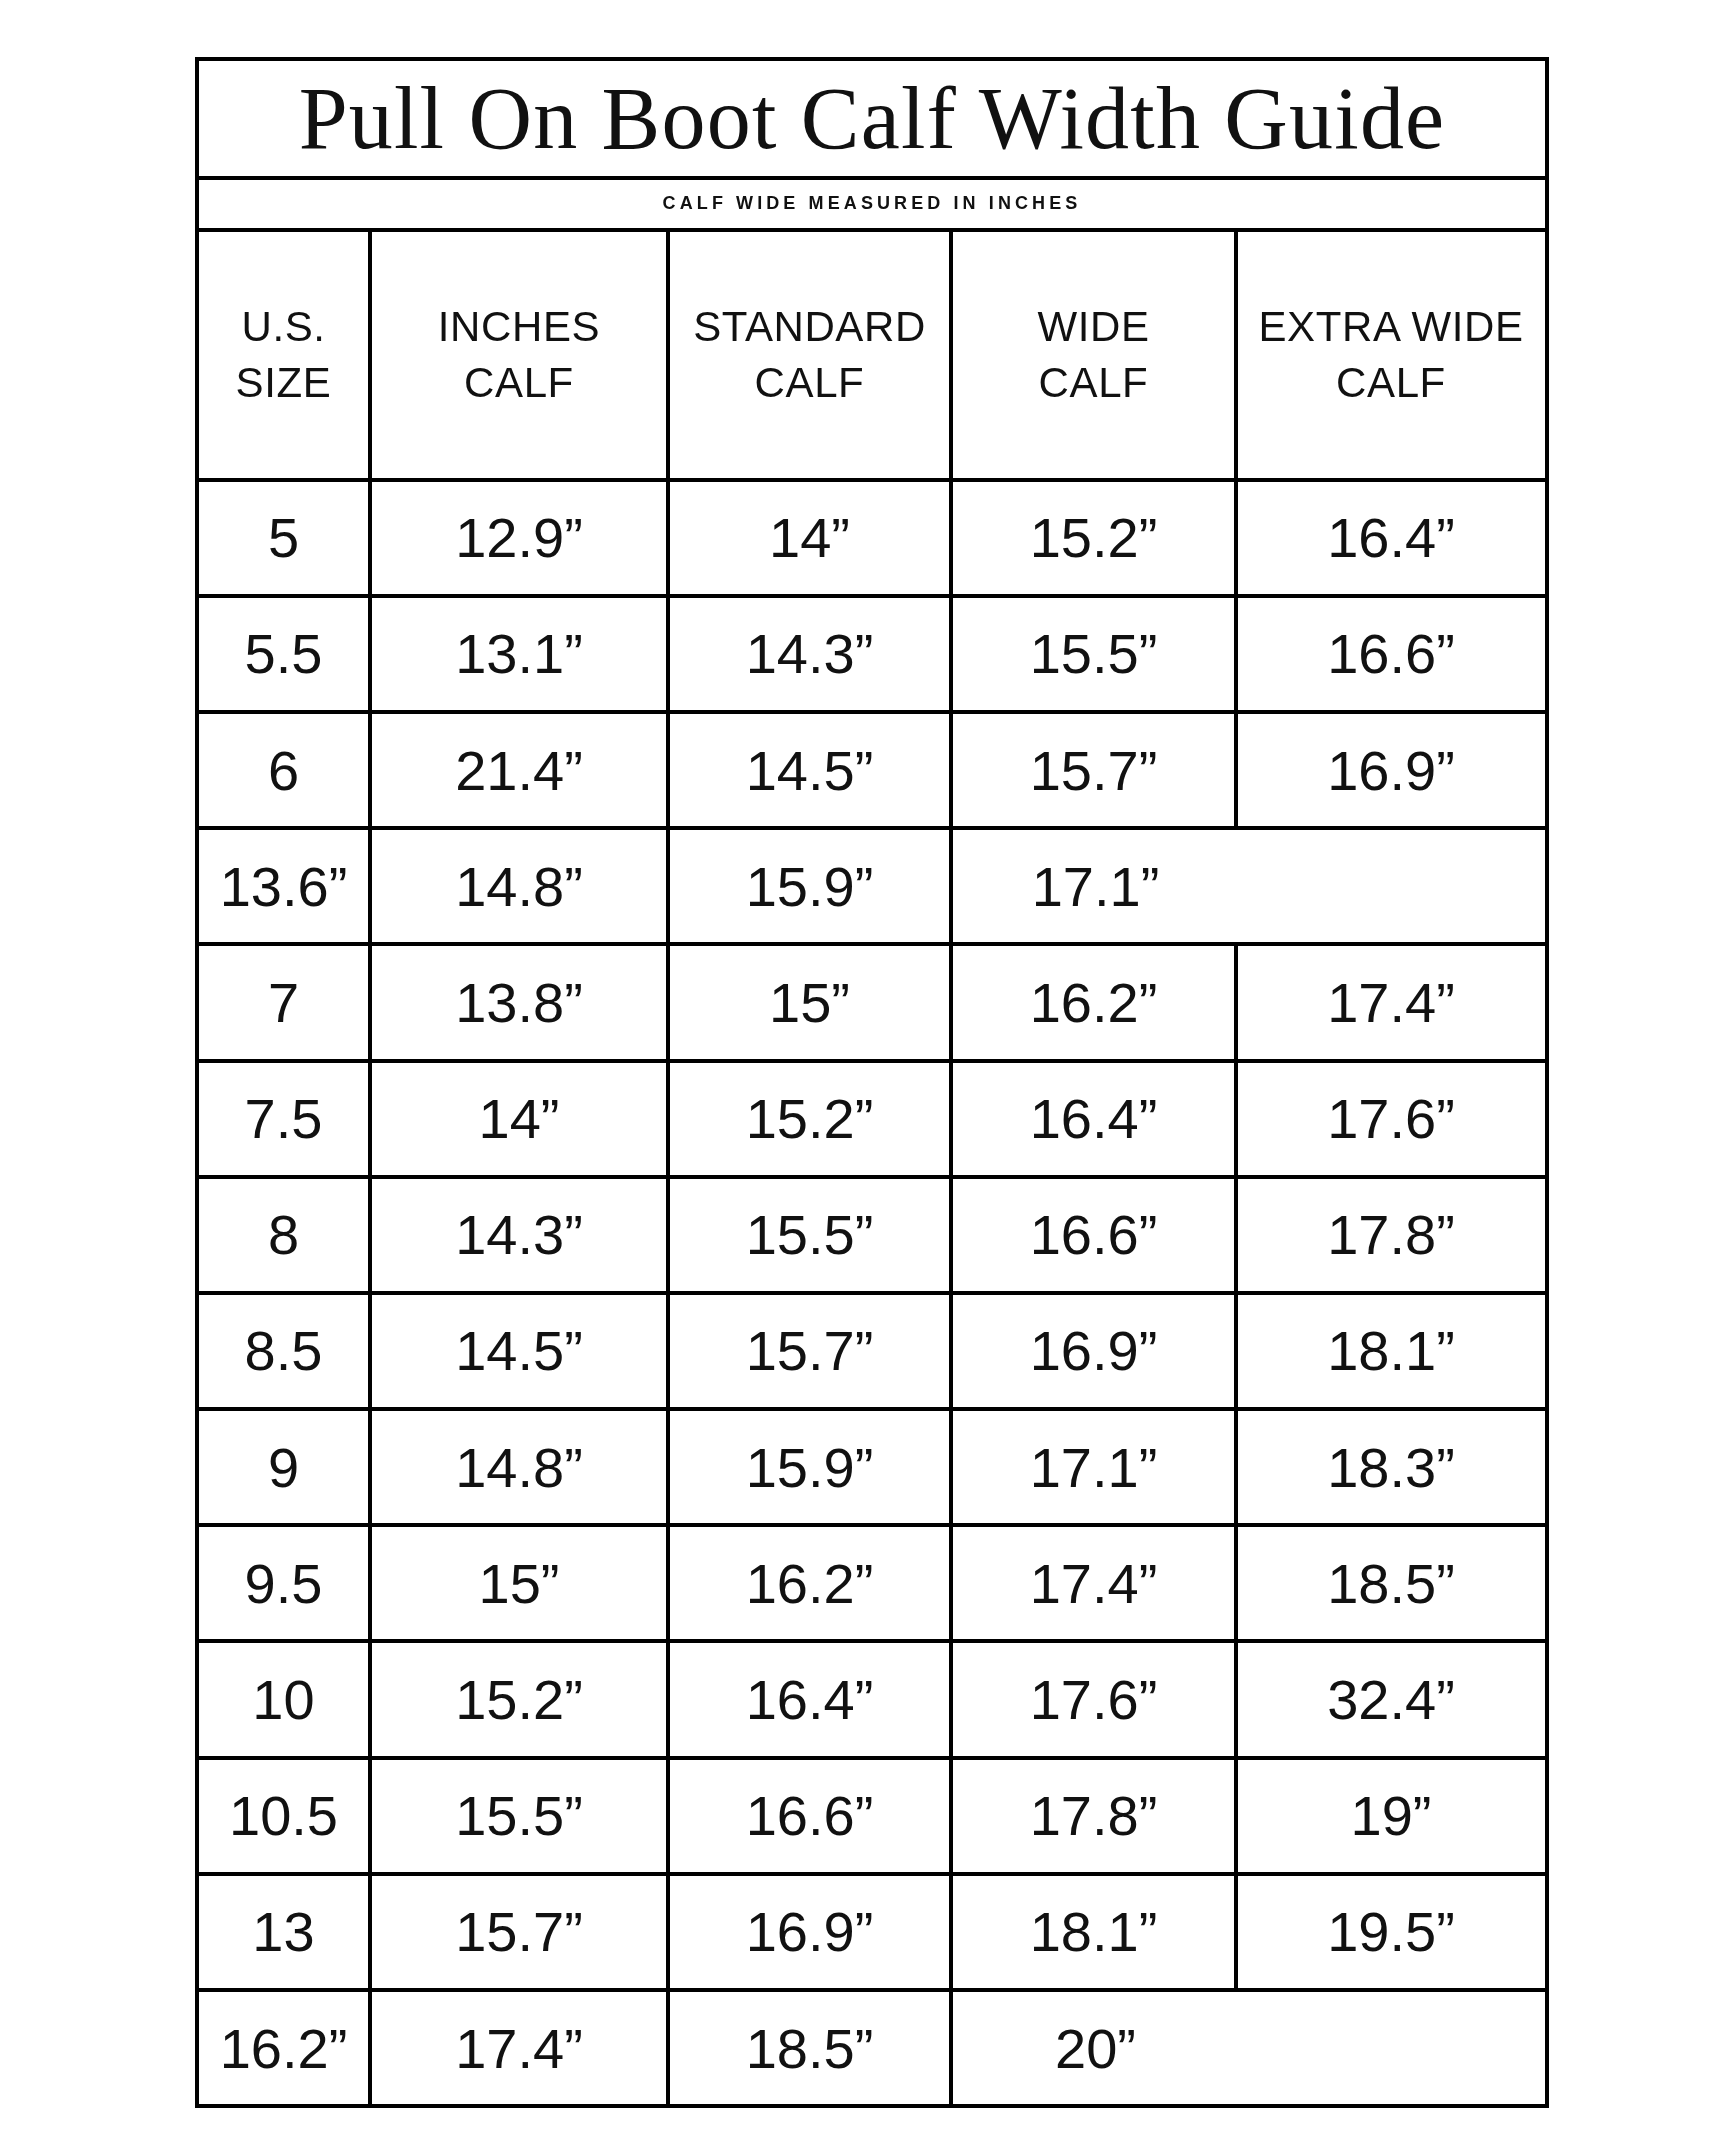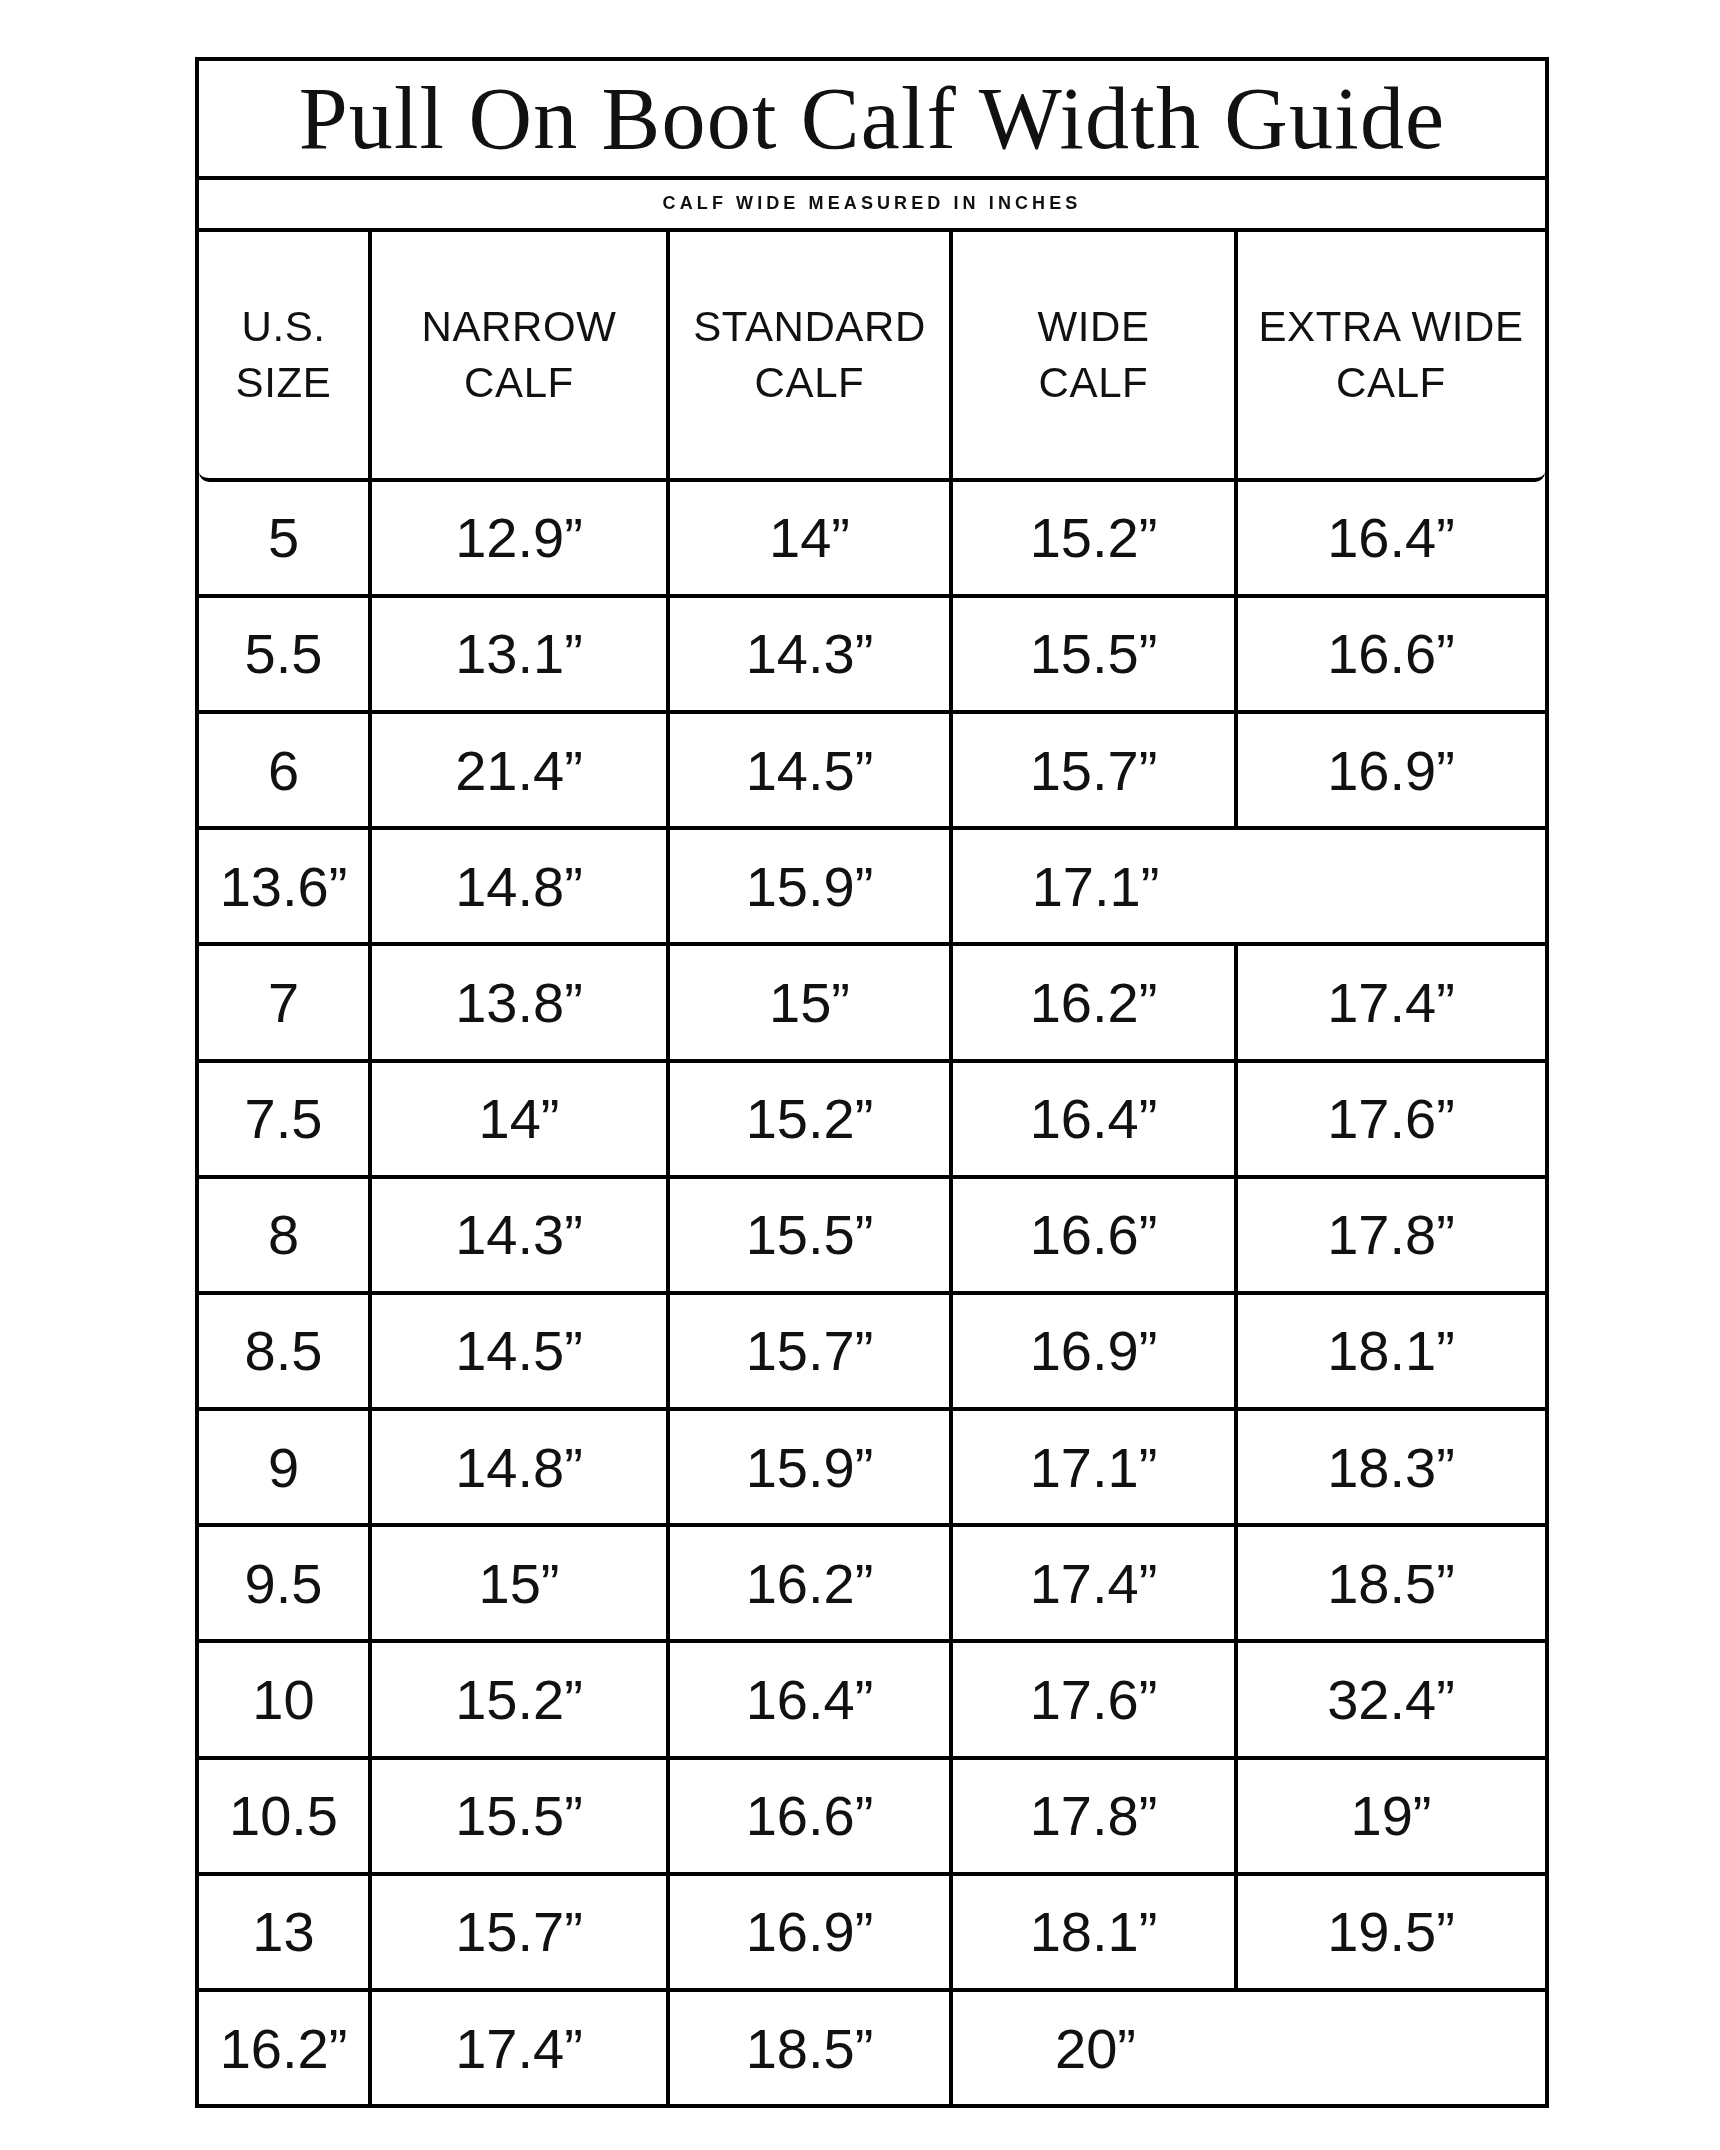--- a/index.html
+++ b/index.html
@@ -37,21 +37,20 @@
     white-space: nowrap;
   }
   .grid-row {
     display: grid;
     grid-template-columns: 173px 298px 283px 285px 306px;
     width: 100%;
   }
   .header-row {
     height: 256px;
     border-bottom: 4.7px solid #000;
-    border-radius: 10px;
   }
   .data-row {
     height: 119px;
     border-bottom: 4.7px solid #000;
   }
   .data-row:last-child { border-bottom: none; height: 115px; }
   .cell {
     display: flex; align-items: center; justify-content: center;
     border-right: 4.7px solid #000;
     overflow: hidden;
@@ -75,21 +74,21 @@
   <div class="title-row">Pull On Boot Calf Width Guide</div>
 
   <div class="subtitle-row">CALF WIDE MEASURED IN INCHES</div>
 
   <div class="grid-row header-row">
     <div class="cell header-cell">
       <span>U.S.</span>
       <span>SIZE</span>
     </div>
     <div class="cell header-cell">
-      <span>NARROW</span>
+      <span>INCHES</span>
       <span>CALF</span>
     </div>
     <div class="cell header-cell">
       <span>STANDARD</span>
       <span>CALF</span>
     </div>
     <div class="cell header-cell">
       <span>WIDE</span>
       <span>CALF</span>
     </div>

